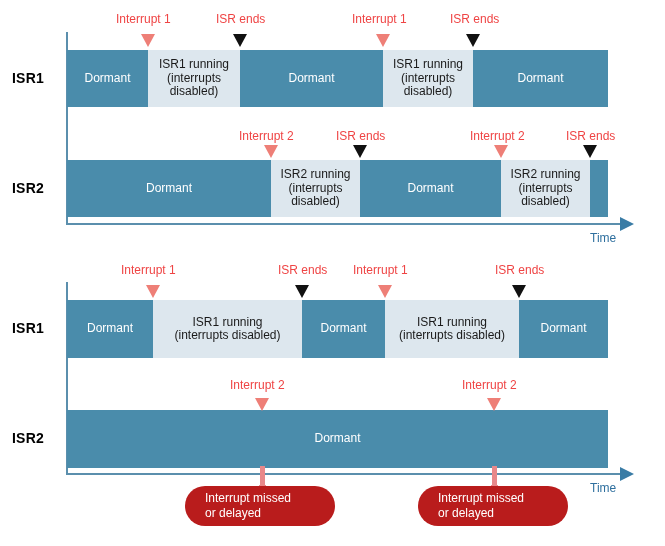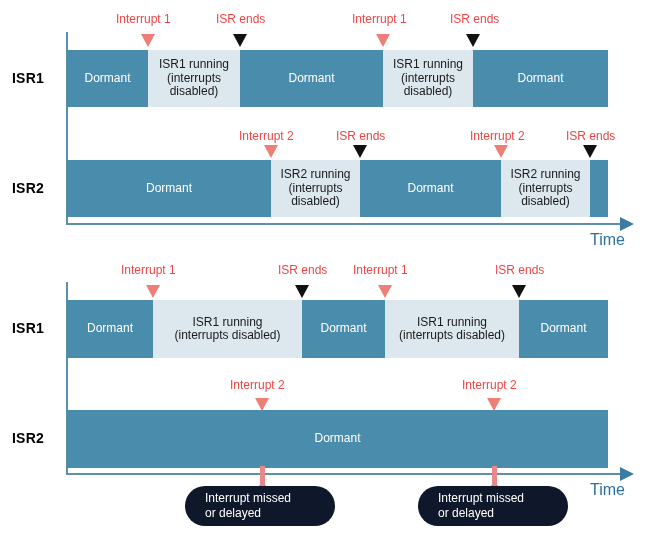--- a/index.html
+++ b/index.html
@@ -31,35 +31,35 @@
 
   
   .axis-v{position:absolute;width:2px;background:#5b8fad;}
   .axis-h{position:absolute;height:2px;background:#5b8fad;}
   .axis-head{
     position:absolute;width:0;height:0;
     border-top:7px solid transparent;border-bottom:7px solid transparent;
     border-left:14px solid #3a7ca5;
   }
   .axis-cap{
-    position:absolute;color:#2e6f9e;font-size:16px;
+    position:absolute;color:#2e6f9e;font-size:12px;
   }
 
   
   .marker{position:absolute;width:0;height:0;
     border-left:7px solid transparent;border-right:7px solid transparent;}
   .marker.red{border-top:13px solid #ee7f77;}
   .marker.black{border-top:13px solid #111111;}
   .marker-label{
     position:absolute;font-size:12px;color:#ef4444;white-space:nowrap;
   }
 
   
   .bubble{
-    position:absolute;background:#0f172a;border-radius:22px;
+    position:absolute;background:#b91c1c;border-radius:22px;
     color:#ffffff;font-size:12px;line-height:1.25;
     display:flex;align-items:center;box-sizing:border-box;
     padding-left:20px;
   }
   .bubble .btxt{white-space:pre-line;}
   .bubble-stem{
     position:absolute;width:5px;background:#e8888a;
   }
   .bubble-stem::after{
     content:"";position:absolute;left:-1px;bottom:-5px;width:7px;height:8px;

